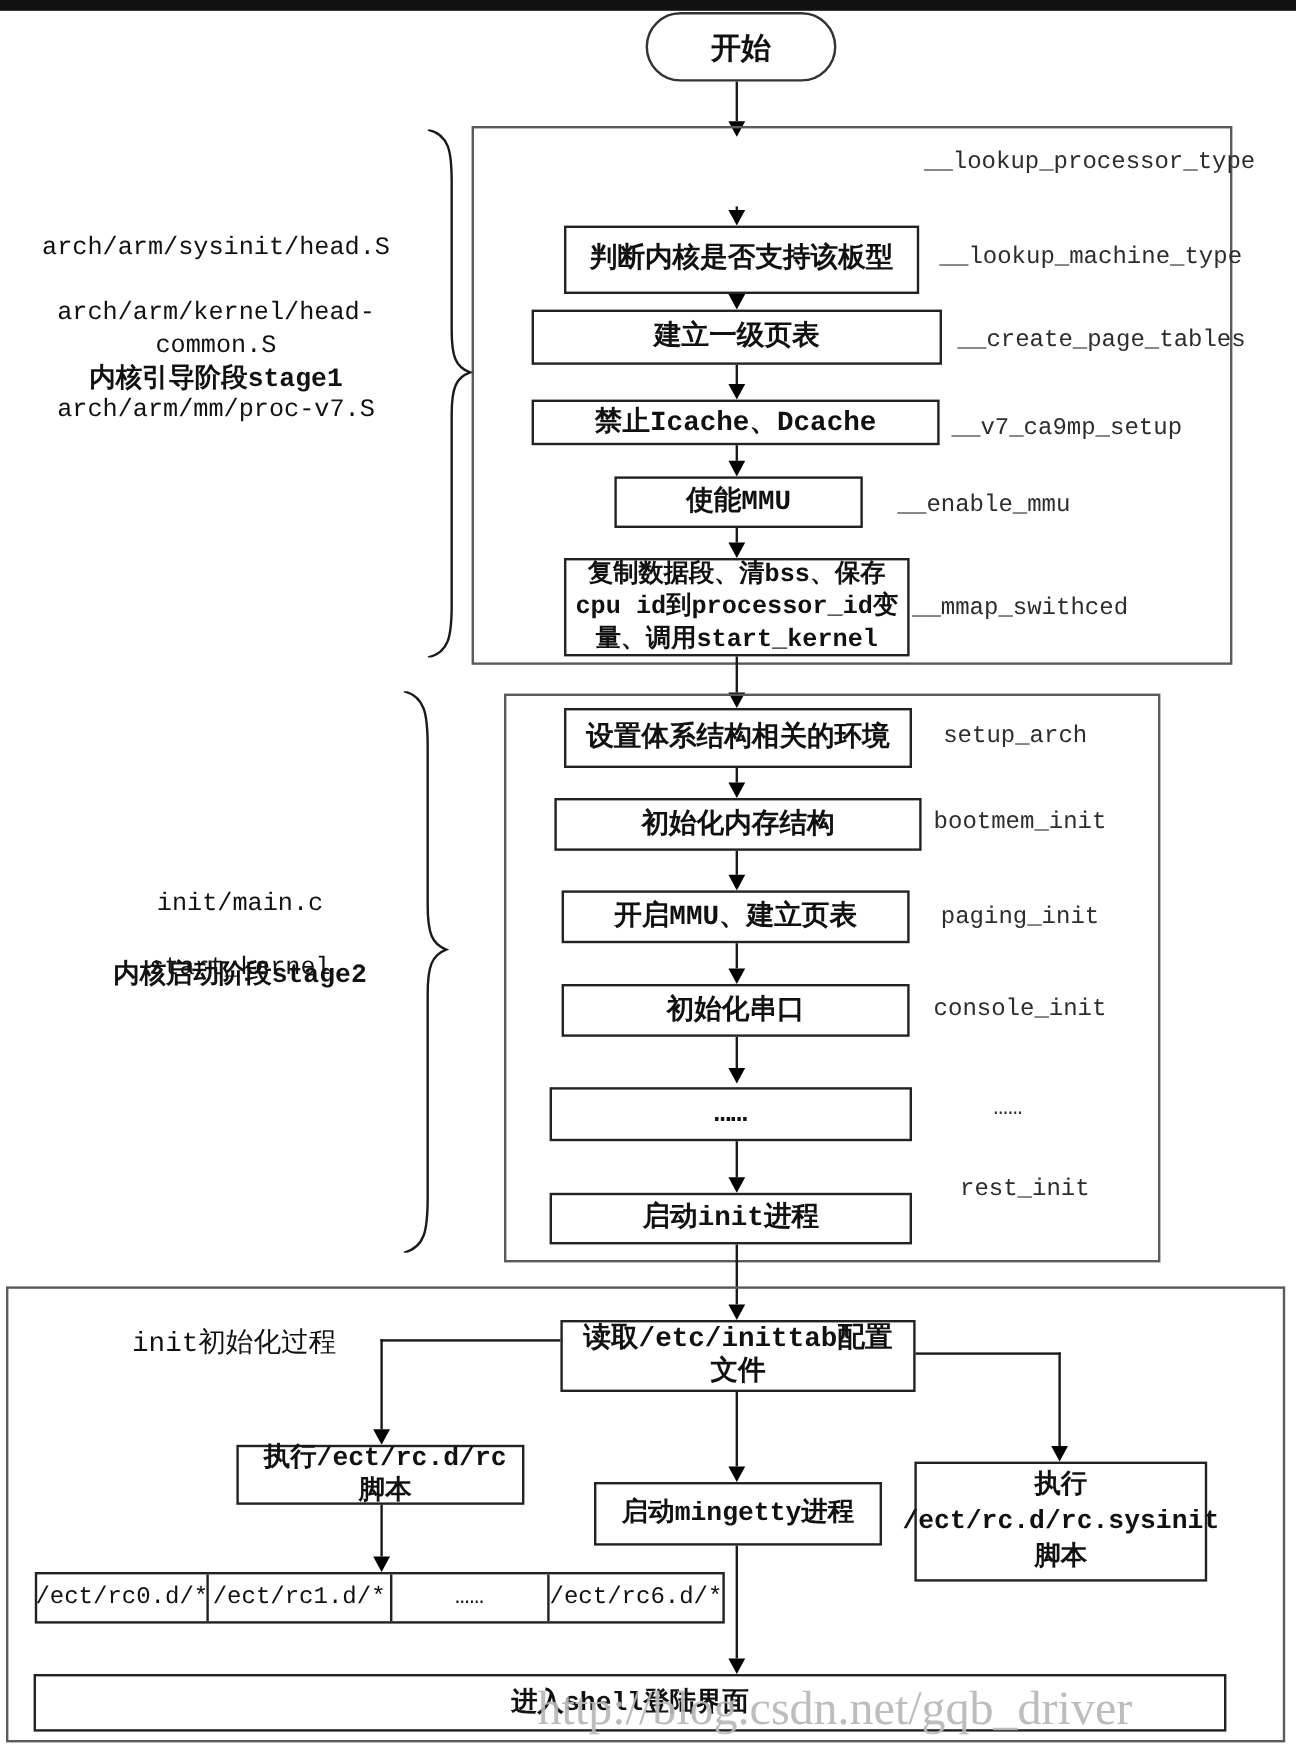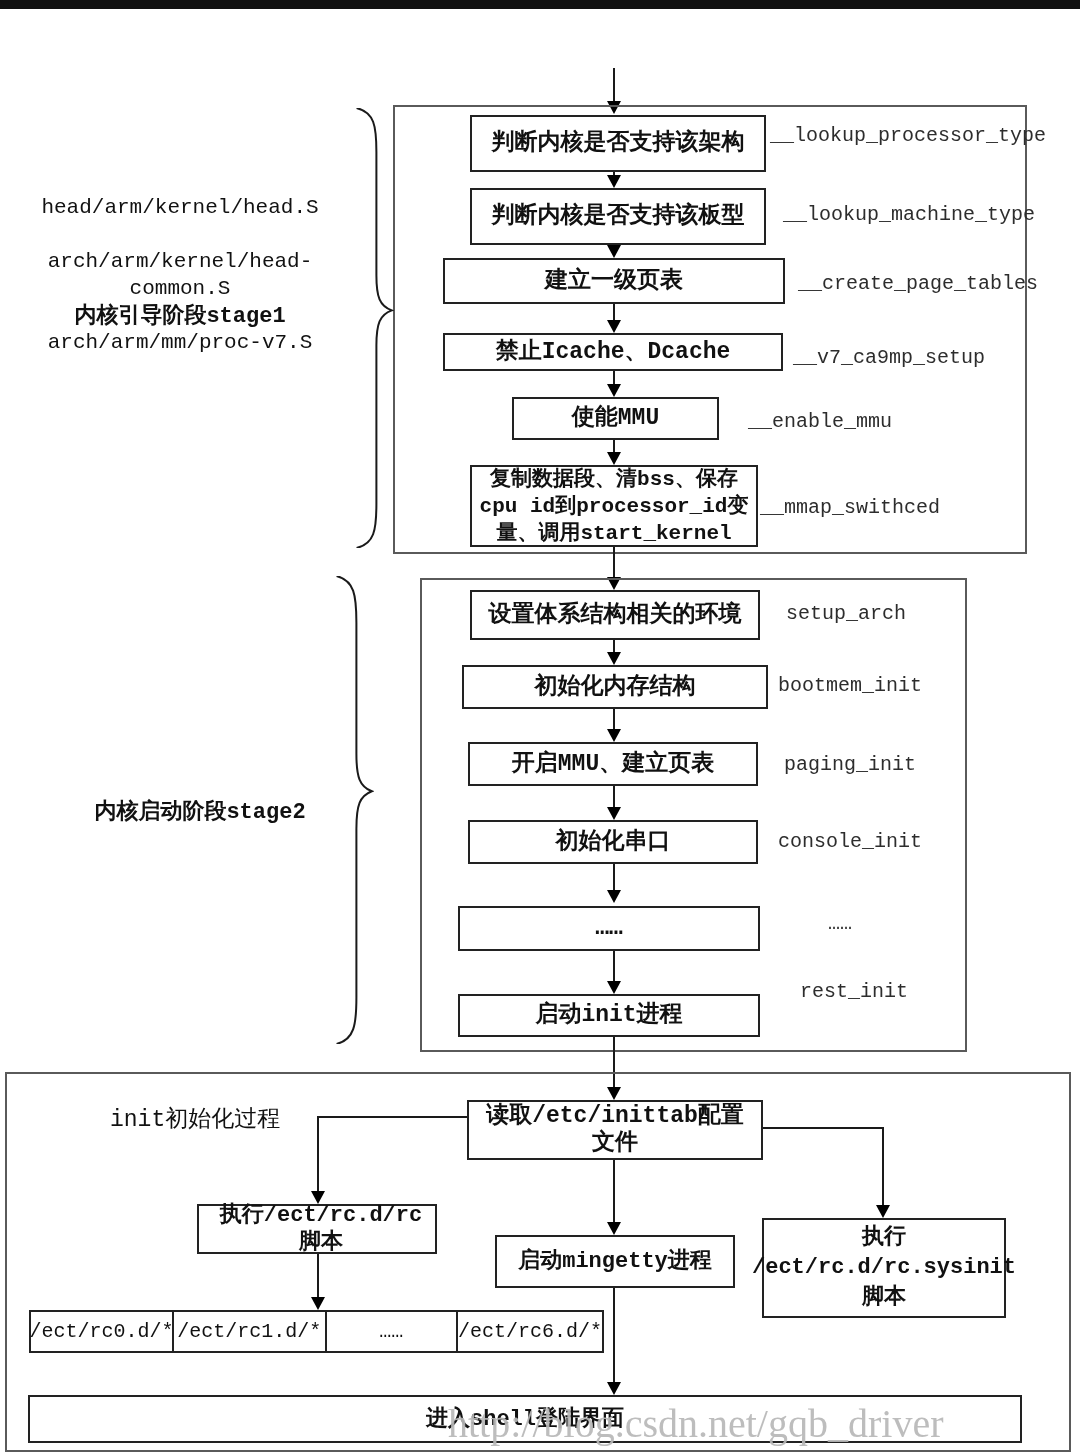--- a/index.html
+++ b/index.html
@@ -28,36 +28,38 @@
              font-size:40px;color:rgba(183,183,183,0.92);white-space:nowrap;z-index:9;}
   .smalltext{font-size:21px;line-height:27px;}
 </style>
 </head>
 <body>
 
 <div id="canvas">
 
   <div class="topbar"></div>
 
+  <div class="stadium" style="left:538px;top:10px;width:159px;height:58px;">
+    <span>开始</span>
+  </div>
   <div class="vl" style="left:613px;top:68px;height:33px;"></div>
   <div class="ah" style="left:607px;top:101px;"></div>
 
   <div class="container" style="left:393px;top:105px;width:630px;height:445px;"></div>
 
-  <div class="sidelbl" style="left:15px;top:194px;width:330px;"><span>head/arm/kernel/head.S</span><br>
+  <div class="sidelbl" style="left:15px;top:194px;width:330px;"><span>arch/arm/sysinit/head.S</span><br>
     <span>arch/arm/kernel/head-common.S</span><br>
     <span>arch/arm/mm/proc-v7.S</span>
   </div>
   <div class="stagelbl" style="left:15px;top:300px;width:330px;">内核引导阶段stage1</div>
 
   <svg class="brace" style="left:350px;top:108px;" width="44" height="440" viewBox="0 0 40 100" preserveAspectRatio="none">
     <path d="M6,0 C22,1 24,4 24,10 L24,38 C24,43 27,45 38,46 C27,47 24,49 24,54 L24,90 C24,96 22,99 6,100" fill="none" stroke="#1a1a1a" stroke-width="2" vector-effect="non-scaling-stroke"></path>
   </svg>
 
-  <div class="box" style="left:470px;top:115px;width:296px;height:57px;">判断内核是否支持该架构</div>
   <div class="fn" style="left:770px;top:124px;">__lookup_processor_type</div>
 
   <div class="vl" style="left:613px;top:172px;height:4px;"></div>
   <div class="ah" style="left:607px;top:175px;"></div>
 
   <div class="box" style="left:470px;top:188px;width:296px;height:57px;">判断内核是否支持该板型</div>
   <div class="fn" style="left:783px;top:203px;">__lookup_machine_type</div>
 
   <div class="ah" style="left:607px;top:245px;"></div>
 
@@ -80,20 +82,23 @@
   <div class="ah" style="left:607px;top:452px;"></div>
 
   <div class="box smalltext" style="left:470px;top:465px;width:288px;height:82px;">复制数据段、清bss、保存cpu id到processor_id变量、调用start_kernel</div>
   <div class="fn" style="left:760px;top:496px;">__mmap_swithced</div>
 
   <div class="vl" style="left:613px;top:547px;height:30px;"></div>
   <div class="ah" style="left:607px;top:577px;"></div>
 
   <div class="container" style="left:420px;top:578px;width:543px;height:470px;"></div>
 
+  <div class="sidelbl" style="left:35px;top:740px;width:330px;"><span>init/main.c</span><br>
+    <span>start_kernel</span>
+  </div>
   <div class="stagelbl" style="left:35px;top:796px;width:330px;">内核启动阶段stage2</div>
 
   <svg class="brace" style="left:330px;top:576px;" width="44" height="468" viewBox="0 0 40 100" preserveAspectRatio="none">
     <path d="M6,0 C22,1 24,4 24,10 L24,38 C24,43 27,45 38,46 C27,47 24,49 24,54 L24,90 C24,96 22,99 6,100" fill="none" stroke="#1a1a1a" stroke-width="2" vector-effect="non-scaling-stroke"></path>
   </svg>
 
   <div class="box" style="left:470px;top:590px;width:290px;height:50px;">设置体系结构相关的环境</div>
   <div class="fn" style="left:786px;top:602px;">setup_arch</div>
 
   <div class="vl" style="left:613px;top:640px;height:12px;"></div>

